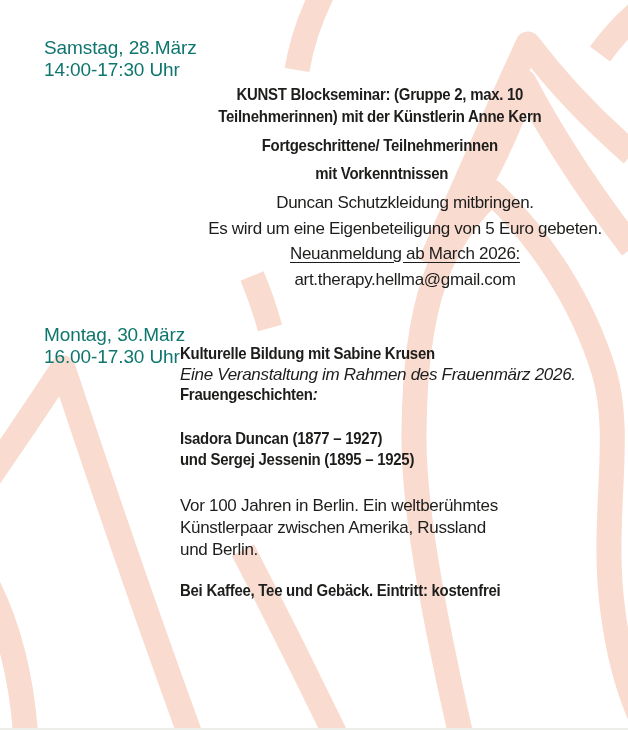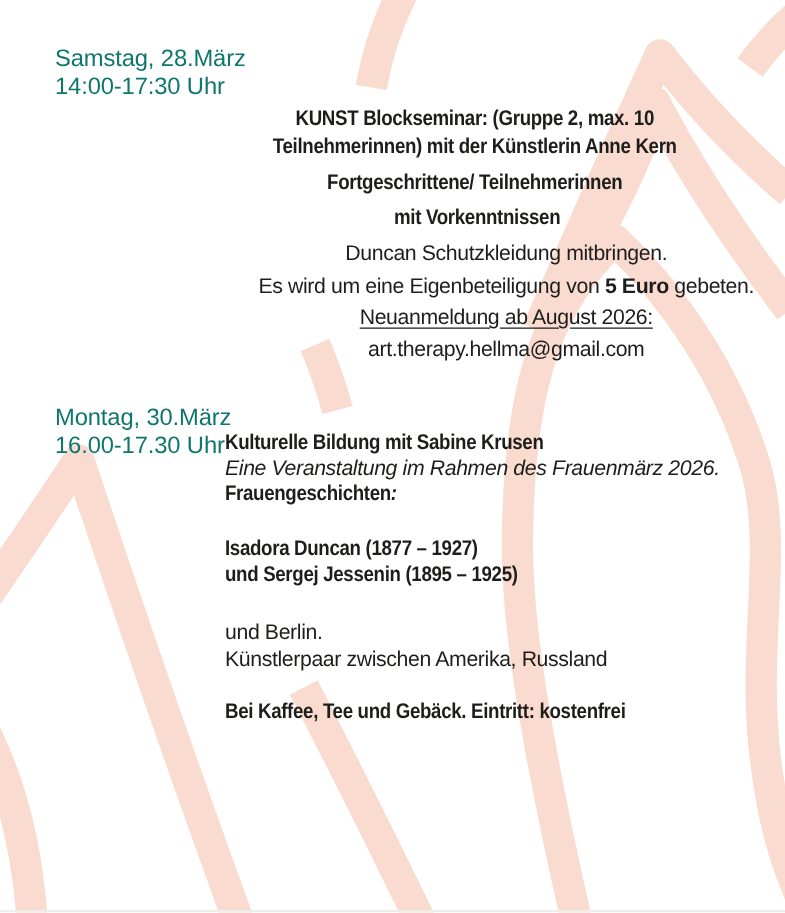--- a/index.html
+++ b/index.html
@@ -22,21 +22,21 @@
   .content1 div,.content2 div{line-height:22px;font-size:17px;letter-spacing:-0.3px;}
   .bold{font-weight:700;}
   .cond{transform:scaleX(0.88);transform-origin:left top;letter-spacing:-0.2px;white-space:nowrap;}
   .pre{white-space:pre;}
   .it{font-style:italic;}
   .sp1{margin-top:7px;}
   .sp2{margin-top:6px;}
   .sp3{margin-top:5px;}
   .content1 .reg{line-height:25.5px;font-weight:400;}
   .underline{text-decoration:underline;text-underline-offset:3px;}
-  .bold-inline{font-weight:700;}
+  .bold-inline{font-weight:400;}
   .content2 .l20{line-height:20.5px;}
   .names{margin-top:22px;}
   .names div{line-height:21.5px;}
   .body2{margin-top:24px;}
   .body2 div{line-height:22px;}
   .footer2{margin-top:19px;line-height:22px;}
   .bottom-edge{
     position:absolute;left:0;right:0;bottom:0;height:2px;
     background:#ededea;z-index:2;
   }
@@ -63,37 +63,38 @@
   <div>14:00-17:30 Uhr</div>
 </div>
 
 <div class="layer content1">
   <div class="bold cond">KUNST Blockseminar: (Gruppe 2, max. 10</div>
   <div class="bold cond">Teilnehmerinnen) mit der Künstlerin Anne Kern</div>
   <div class="bold cond sp1">Fortgeschrittene/ Teilnehmerinnen</div>
   <div class="bold cond sp2 pre"> mit Vorkenntnissen</div>
   <div class="reg sp3">Duncan Schutzkleidung mitbringen.</div>
   <div class="reg"><span>Es wird um eine Eigenbeteiligung von </span><span class="bold-inline">5 Euro</span><span> gebeten.</span></div>
-  <div class="reg underline">Neuanmeldung ab August 2026:</div>
+  <div class="reg underline">Neuanmeldung ab March 2026:</div>
   <div class="reg">art.therapy.hellma@gmail.com</div>
 </div>
 
 <div class="layer date date2">
   <div>Montag, 30.März</div>
   <div>16.00-17.30 Uhr</div>
 </div>
 
 <div class="layer content2">
   <div class="bold cond l20">Kulturelle Bildung mit Sabine Krusen</div>
   <div class="it l20">Eine Veranstaltung im Rahmen des Frauenmärz 2026.</div>
   <div class="bold cond l20"><span>Frauengeschichten</span><span class="it">:</span></div>
   <div class="names">
     <div class="bold cond">Isadora Duncan (1877 – 1927)</div>
     <div class="bold cond">und Sergej Jessenin (1895 – 1925)</div>
   </div>
   <div class="body2">
+    <div>Vor 100 Jahren in Berlin. Ein weltberühmtes</div>
+    <div>Künstlerpaar zwischen Amerika, Russland</div>
     <div>und Berlin.</div>
-    <div>Künstlerpaar zwischen Amerika, Russland</div>
   </div>
   <div class="bold cond footer2">Bei Kaffee, Tee und Gebäck. Eintritt: kostenfrei</div>
 </div>
 
 <div class="bottom-edge"></div>
 
 </body></html>

